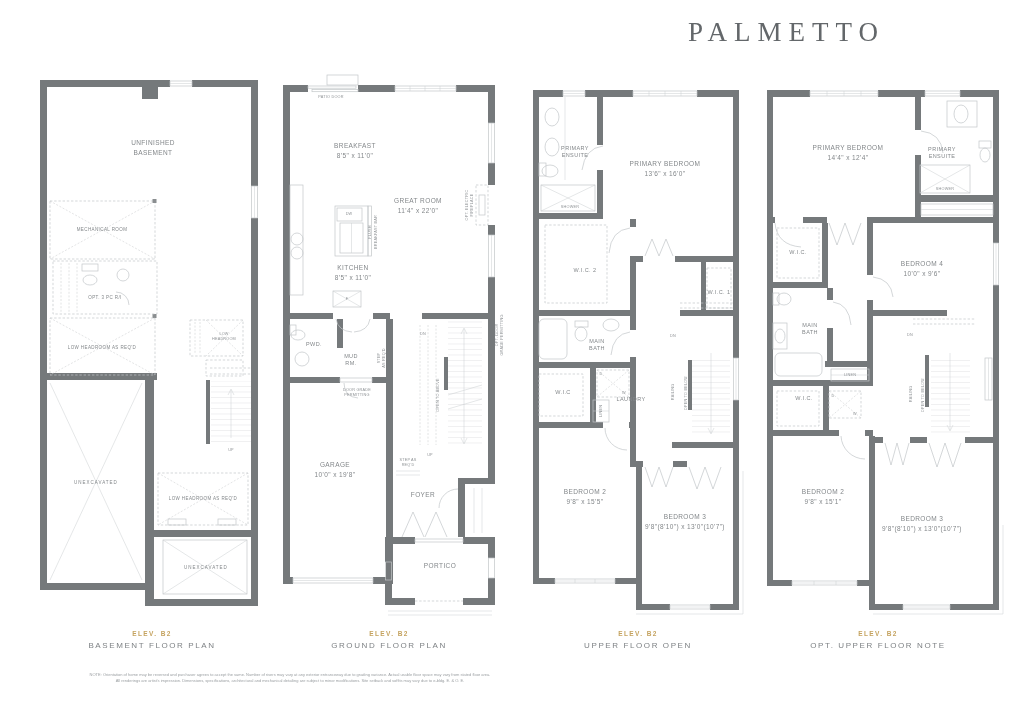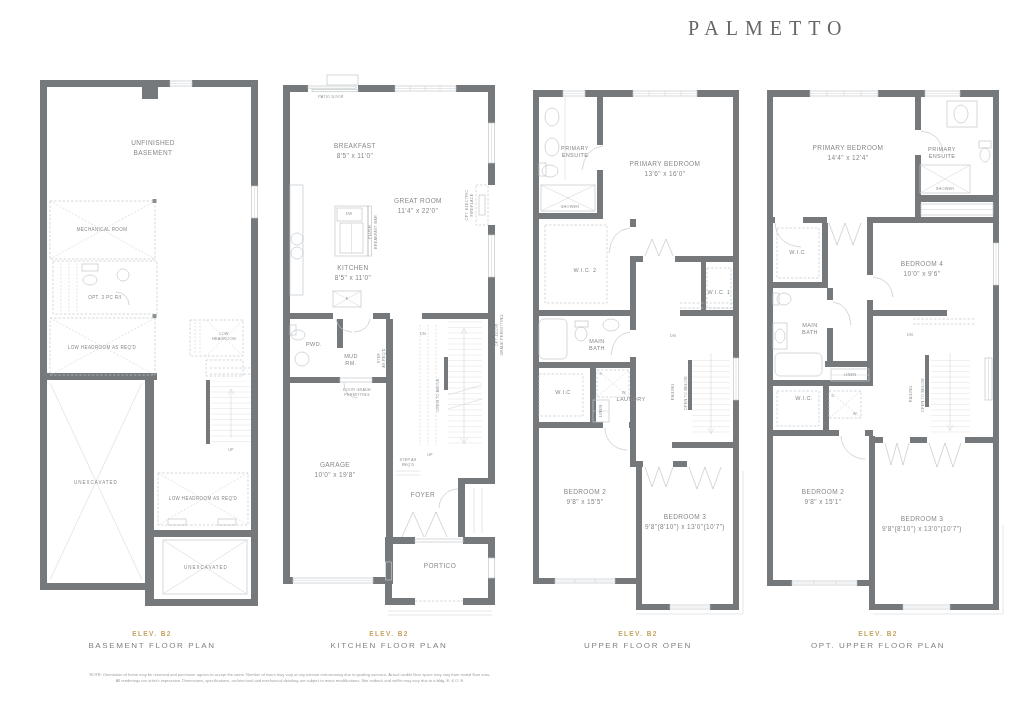--- a/index.html
+++ b/index.html
@@ -1,19 +1,19 @@
 <!DOCTYPE html>
 <html><head>
 <meta charset="utf-8">
 <style>
   html,body{margin:0;padding:0;background:#ffffff;}
   #page{position:relative;width:1024px;height:701px;background:#ffffff;overflow:hidden;
         font-family:"Liberation Sans",sans-serif;}
   #brand{position:absolute;left:688px;top:17px;font-family:"Liberation Serif",serif;
-         font-size:20px;letter-spacing:7px;color:#63676a;font-weight:400;}
+         font-size:27px;letter-spacing:7px;color:#63676a;font-weight:400;}
   svg{position:absolute;overflow:visible;}
   svg .w{fill:#75797b;stroke:none;}
   svg .t{fill:none;stroke:#c2c6c8;stroke-width:0.7;}
   svg .t2{fill:none;stroke:#cbced0;stroke-width:0.5;}
   svg .d{fill:none;stroke:#c2c6c8;stroke-width:0.7;stroke-dasharray:2.4 1.8;}
   svg .dd{fill:none;stroke:#cbced0;stroke-width:0.55;stroke-dasharray:2 1.6;}
   .lbl{position:absolute;transform:translate(-50%,-50%);text-align:center;
        white-space:pre-line;color:#83878a;letter-spacing:0.4px;}
   .s1{font-size:6.5px;line-height:1.55;}
   .sm{font-size:5.5px;line-height:1.35;}
@@ -401,21 +401,21 @@
   <div class="lbl s3" style="left:423px;top:334px">DN</div>
   <div class="lbl s3 vert" style="left:438px;top:395px">OPEN TO ABOVE</div>
   <div class="lbl s3" style="left:430px;top:455px">UP</div>
   <div class="lbl s3" style="left:408px;top:463px">STEP AS
 REQ'D</div>
   <div class="lbl s3 vert" style="left:500px;top:335px">OPT. DOOR
 GRADE PERMITTING</div>
   <div class="lbl s1" style="left:423px;top:495px">FOYER</div>
   <div class="lbl s1" style="left:440px;top:566px">PORTICO</div>
   <div class="elev" style="left:389px;top:630px">ELEV. B2</div>
-  <div class="pname" style="left:389px;top:641px">KITCHEN FLOOR PLAN</div>
+  <div class="pname" style="left:389px;top:641px">GROUND FLOOR PLAN</div>
 
   <div class="lbl sm" style="left:575px;top:152px">PRIMARY
 ENSUITE</div>
   <div class="lbl s1" style="left:665px;top:169px">PRIMARY BEDROOM
 13'6" x 16'0"</div>
   <div class="lbl s3" style="left:570px;top:207px">SHOWER</div>
   <div class="lbl sm" style="left:585px;top:271px">W.I.C. 2</div>
   <div class="lbl sm" style="left:719px;top:293px">W.I.C. 1</div>
   <div class="lbl sm" style="left:597px;top:345px">MAIN
 BATH</div>
@@ -449,20 +449,20 @@
   <div class="lbl s3" style="left:833px;top:396px">D</div>
   <div class="lbl s3" style="left:855px;top:414px">W</div>
   <div class="lbl s3" style="left:910px;top:335px">DN</div>
   <div class="lbl s3 vert" style="left:911px;top:394px">RAILING</div>
   <div class="lbl s3 vert" style="left:923px;top:395px">OPEN TO BELOW</div>
   <div class="lbl s1" style="left:823px;top:497px">BEDROOM 2
 9'8" x 15'1"</div>
   <div class="lbl s1" style="left:922px;top:524px">BEDROOM 3
 9'8"(8'10") x 13'0"(10'7")</div>
   <div class="elev" style="left:878px;top:630px">ELEV. B2</div>
-  <div class="pname" style="left:878px;top:641px">OPT. UPPER FLOOR PLAN</div>
+  <div class="pname" style="left:878px;top:641px">OPT. UPPER FLOOR NOTE</div>
 
   <div id="footer">
     <div>NOTE: Orientation of home may be reversed and purchaser agrees to accept the same. Number of risers may vary at any exterior entranceway due to grading variance. Actual usable floor space may vary from stated floor area.</div>
     <div>All renderings are artist's impression. Dimensions, specifications, architectural and mechanical detailing are subject to minor modifications. Site setback and soffits may vary due to e-bldg. E. &amp; O. E.</div>
   </div>
 
 </div>
 
 </body></html>

